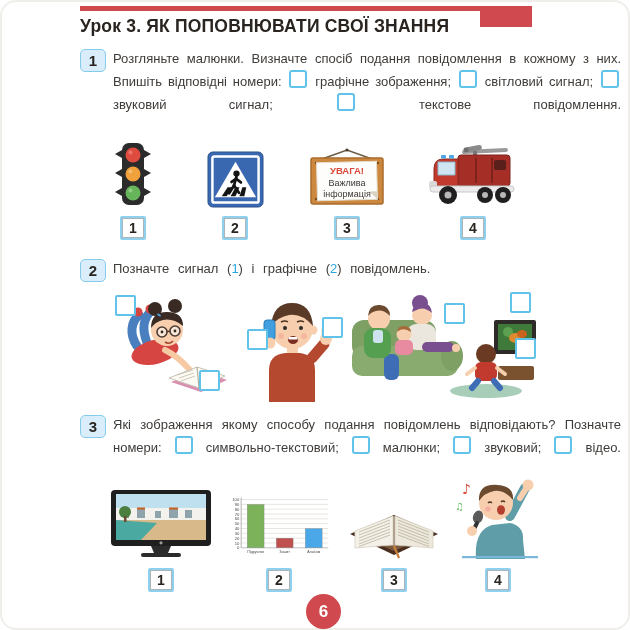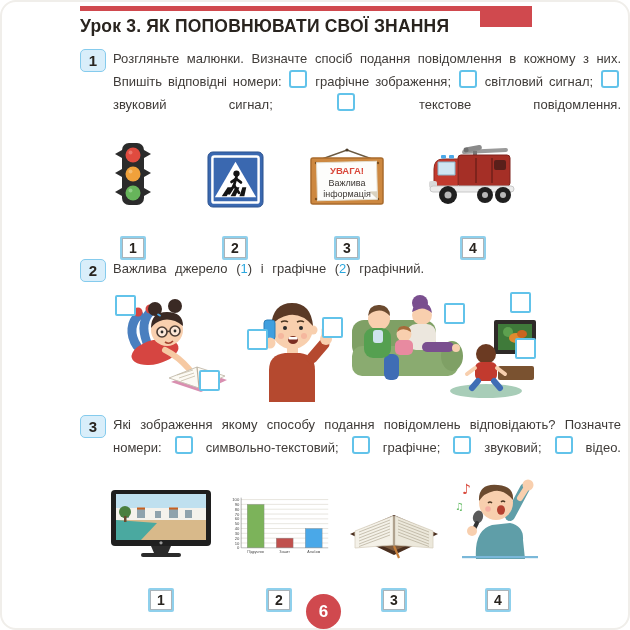--- a/index.html
+++ b/index.html
@@ -32,21 +32,21 @@
     display:inline-block;width:14px;height:14px;background:#fff;
     border:2px solid #62c3ea;border-radius:3px;vertical-align:-2px;margin:0 2px;
   }
   .cyan{color:#2ba7de;}
 
   
   .figrow{position:absolute;left:78px;width:541px;}
   #task1-figures{top:138px;height:100px;}
   #task2-figures{top:288px;height:114px;}
   #task3-figures{top:486px;height:104px;}
-  .fig{position:absolute;top:0;display:flex;flex-direction:column;align-items:center;gap:20px;}
+  .fig{position:absolute;top:0;display:flex;flex-direction:column;align-items:center;}
   .img-area{height:68px;display:flex;align-items:flex-end;justify-content:center;}
   .img-area3{height:72px;display:flex;align-items:flex-end;justify-content:center;}
   .num-box{
     width:22px;height:20px;margin-top:8px;background:#fff;
     border:2px solid #8fd0ec;border-radius:2px;box-shadow:inset 0 0 0 1px #aab4ba;
     display:flex;align-items:center;justify-content:center;
     font-weight:bold;font-size:14px;color:#29241f;
   }
   .fig2{position:absolute;}
   .answer-box{
@@ -166,21 +166,21 @@
           <circle cx="75" cy="53" r="8" fill="#1f1f1f"></circle>
             <circle cx="75" cy="53" r="3" fill="#b8b8b8"></circle>
         </svg>
       </div>
       <div class="num-box">4</div>
     </div>
   </div>
 
   <div class="task" id="task2">
     <div class="task-badge">2</div>
-    <div class="task-text"><span>Важлива джерело (</span><span class="cyan">1</span><span>) і графічне (</span><span class="cyan">2</span><span>) графічний.</span></div>
+    <div class="task-text"><span>Позначте сигнал (</span><span class="cyan">1</span><span>) і графічне (</span><span class="cyan">2</span><span>) повідомлень.</span></div>
   </div>
 
   <div class="figrow" id="task2-figures">
 
     <div class="fig2" style="left:27px;top:2px;width:132px;height:108px;">
       <svg width="132" height="108" viewBox="0 0 132 108">
         <g stroke="#4a7fbf" stroke-width="9" stroke-linecap="round" fill="none">
           <path d="M30 54 C22 42 24 30 32 23"></path>
           <path d="M42 56 C36 42 34 30 43 20"></path>
         </g>
@@ -276,21 +276,21 @@
         <path d="M144 89 L150 96" stroke="#3f6db5" stroke-width="6" stroke-linecap="round"></path>
       </svg>
       <span class="answer-box" style="left:94px;top:11px;"></span>
       <span class="answer-box" style="left:160px;top:0px;"></span>
       <span class="answer-box" style="left:165px;top:46px;"></span>
     </div>
   </div>
 
   <div class="task" id="task3">
     <div class="task-badge">3</div>
-    <div class="task-text justify-last"><span>Які зображення якому способу подання повідомлень відповідають? Позначте номери: </span><span class="inline-checkbox"></span><span> символьно-текстовий; </span><span class="inline-checkbox"></span><span> графічне; </span><span class="inline-checkbox"></span><span> звуковий; </span><span class="inline-checkbox"></span><span> відео.</span></div>
+    <div class="task-text justify-last"><span>Які зображення якому способу подання повідомлень відповідають? Позначте номери: </span><span class="inline-checkbox"></span><span> символьно-текстовий; </span><span class="inline-checkbox"></span><span> малюнки; </span><span class="inline-checkbox"></span><span> звуковий; </span><span class="inline-checkbox"></span><span> відео.</span></div>
   </div>
 
   <div class="figrow" id="task3-figures">
     <div class="fig" style="left:31px;width:100px;">
       <div class="img-area3">
         <svg width="100" height="70" viewBox="0 0 100 70">
           <rect x="0" y="0" width="100" height="56" rx="4" fill="#1f1f1f"></rect>
           <rect x="5" y="4" width="90" height="46" fill="#bfe0ef"></rect>
           <rect x="5" y="18" width="90" height="12" fill="#f4f2ec"></rect>
           <g fill="#8fa3ad">

